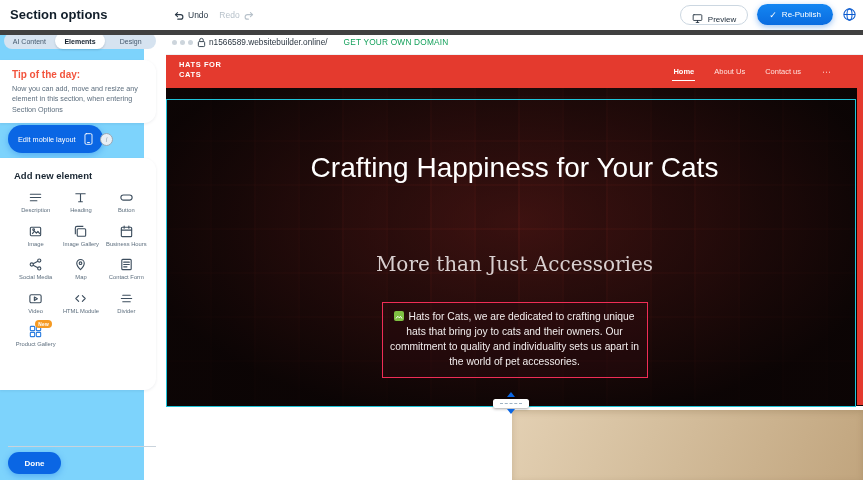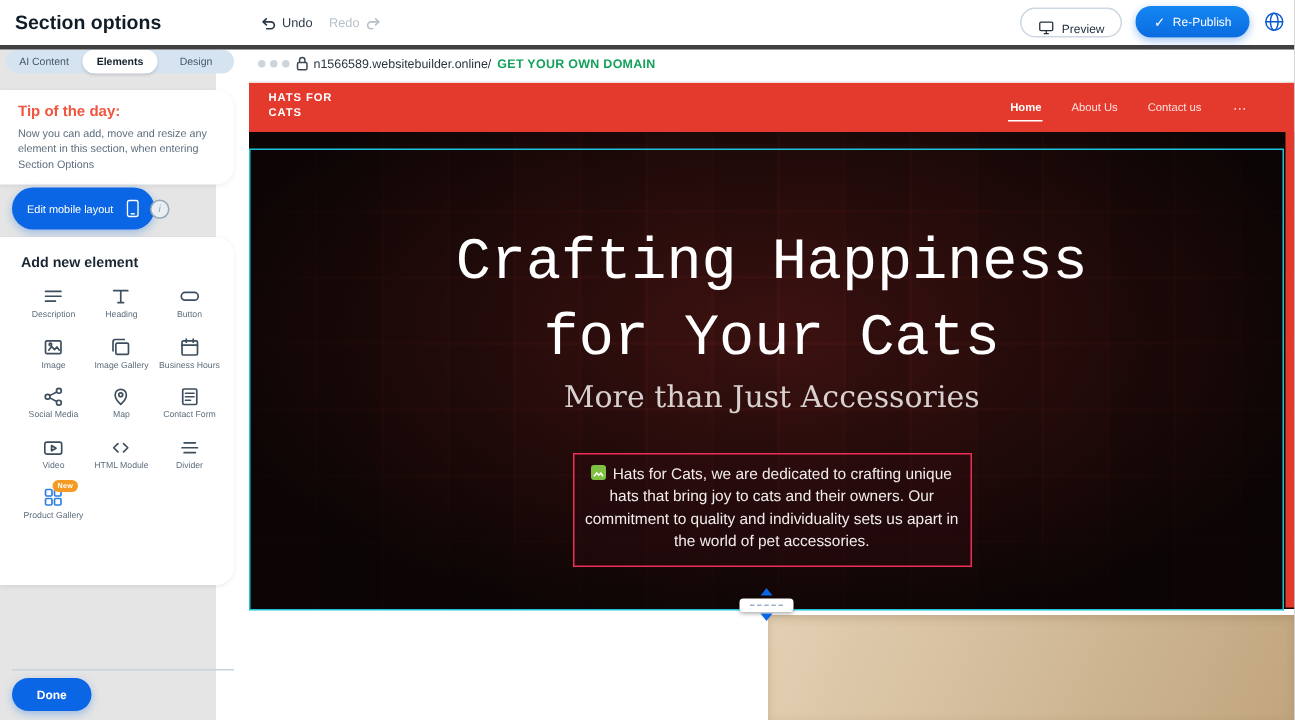--- a/index.html
+++ b/index.html
@@ -1,36 +1,36 @@
 <!DOCTYPE html>
 <html><head>
 <meta charset="utf-8">
 <style>
   html,body{margin:0;padding:0;background:#fff;}
   .stage{position:relative;width:863px;height:480px;overflow:hidden;background:#fff;
          font-family:"Liberation Sans",sans-serif;-webkit-font-smoothing:antialiased;}
 
   
-  .topbar{position:absolute;left:0;top:0;right:0;height:30px;background:#fff;border-bottom:3px solid #404040;z-index:40;}
+  .topbar{position:absolute;left:0;top:0;right:0;height:30px;background:#fff;border-bottom:5px solid #404040;z-index:40;}
   .tb-title{position:absolute;left:10px;top:7px;font-size:13px;font-weight:700;color:#101d29;}
   .undo-group{position:absolute;left:170px;top:5px;display:flex;align-items:center;gap:5px;height:20px;}
   .undo-btn,.redo-btn{display:flex;align-items:center;gap:4px;font-size:8.5px;cursor:pointer;background:none;border:none;padding:2px 3px;}
   .undo-btn{color:#2b3947;}
   .redo-btn{color:#b7c1ca;}
   .tb-right{position:absolute;right:6px;top:4px;display:flex;align-items:center;gap:9px;}
   .preview-btn{height:20px;padding:0 11px;border:1px solid #ccd7e1;border-radius:12px;background:#fff;
                display:flex;align-items:flex-end;gap:5px;font-size:8px;color:#22303e;cursor:pointer;}
   .republish-btn{height:21px;padding:0 12px;border:none;border-radius:13px;background:linear-gradient(#1486f2,#0a6ce0);
                  color:#fff;font-size:8px;display:flex;align-items:center;gap:5px;cursor:pointer;
                  box-shadow:0 2px 6px rgba(10,108,224,.4);}
   .republish-btn .check::before{content:"✓";font-size:9px;}
   .globe-btn{background:none;border:none;padding:0;cursor:pointer;display:flex;align-items:center;}
 
   
-  .sidebar{position:absolute;left:0;top:30px;width:144px;bottom:0;background:#e5e5e5;z-index:30;text-decoration:underline;}
+  .sidebar{position:absolute;left:0;top:30px;width:144px;bottom:0;background:#7dd3fc;z-index:30;text-decoration:underline;}
   .tabs{position:absolute;left:4px;top:3px;width:152px;height:16px;display:flex;background:#d6e3f0;border-radius:9px;}
   .tab{flex:1;display:flex;align-items:center;justify-content:center;font-size:7px;color:#45596d;cursor:pointer;border-radius:9px;}
   .tab.active{background:#fff;color:#15212d;font-weight:700;box-shadow:0 1px 2px rgba(20,40,60,.18);}
   .tip-card{position:absolute;left:0;top:30px;width:156px;height:63px;background:#fff;border-radius:0 12px 12px 0;
             padding:9px 12px;box-sizing:border-box;box-shadow:0 1px 3px rgba(20,40,60,.08);}
   .tip-title{font-size:10px;font-weight:700;color:#f2543d;}
   .tip-body{margin-top:4px;font-size:7.2px;line-height:1.45;color:#5d6e7e;}
   .edit-mobile{position:absolute;left:8px;top:95px;height:28px;padding:0 10px;border:none;background:#0a66e4;border-radius:16px;
                color:#fff;font-size:7.3px;display:flex;align-items:center;gap:8px;cursor:pointer;
                box-shadow:0 2px 6px rgba(10,102,228,.35);}
@@ -49,40 +49,40 @@
   .done-btn{position:absolute;left:8px;top:422px;width:53px;height:22px;border:none;border-radius:14px;background:#0a66e4;
             color:#fff;font-size:8px;font-weight:700;display:flex;align-items:center;justify-content:center;cursor:pointer;
             box-shadow:0 2px 6px rgba(10,102,228,.35);}
 
   
   .browser{position:absolute;left:166px;top:30px;width:697px;height:24px;background:#fff;border-bottom:1px solid #eef1f4;z-index:20;}
   .win-dots{position:absolute;left:6px;top:10px;display:flex;gap:3px;}
   .win-dots i{width:5px;height:5px;border-radius:50%;background:#cdd5dc;}
   .lock{position:absolute;left:31px;top:7px;}
   .url{position:absolute;left:43px;top:7px;font-size:8.3px;color:#2a3540;white-space:nowrap;}
-  .cta{color:#14a15b;font-weight:700;margin-left:4px;letter-spacing:.2px;cursor:pointer;}
+  .cta{color:#14a15b;font-weight:400;margin-left:16px;letter-spacing:.2px;cursor:pointer;}
 
   
   .preview{position:absolute;left:166px;top:54px;width:697px;height:426px;background:#fff;overflow:hidden;z-index:10;}
   .site-header{position:absolute;left:0;top:1px;width:697px;height:33px;background:#e43a2e;}
   .logo{position:absolute;left:13px;top:5px;color:#fff;font-size:7.5px;font-weight:800;letter-spacing:.6px;line-height:1.35;width:50px;}
   .nav{position:absolute;right:30px;top:0;height:33px;display:flex;align-items:center;gap:18px;font-size:7.5px;color:#ffe3df;}
   .nav-item{position:relative;padding:11px 1px;cursor:pointer;}
   .nav-item.active{color:#fff;font-weight:700;}
   .nav-item.active::after{content:"";position:absolute;left:0;right:0;bottom:6px;height:1.5px;background:#fff;}
   .nav-more{font-size:9px;color:#ffd9d4;cursor:pointer;padding:10px 2px;}
 
   .hero{position:absolute;left:0;top:34px;width:697px;height:318px;background-color:#150a0a;
         background-image:
           radial-gradient(ellipse at 50% 42%, rgba(82,22,20,.55), rgba(10,4,4,.92) 78%),
           repeating-linear-gradient(0deg, rgba(155,42,32,.18) 0 2px, transparent 2px 44px),
           repeating-linear-gradient(90deg, rgba(155,42,32,.18) 0 2px, transparent 2px 44px),
           repeating-linear-gradient(90deg, rgba(95,26,22,.22) 0 44px, rgba(42,12,10,.22) 44px 88px);}
   .hero-heading{position:absolute;left:50%;transform:translateX(-50%);top:62px;width:440px;text-align:center;
-                font-family:Liberation Mono, monospace;font-size:39px;line-height:1.32;color:#fff;font-weight:400;}
+                font-family:Liberation Sans, sans-serif;font-size:28px;line-height:1.32;color:#fff;font-weight:400;}
   .hero-sub{position:absolute;left:50%;transform:translateX(-50%);top:164px;width:440px;text-align:center;
             font-family:"DejaVu Serif","Liberation Serif",serif;font-size:20px;color:#d8cfcf;}
   .hero-box{position:absolute;top:214px;left:50%;transform:translateX(-50%);width:266px;border:1px solid #ef2d56;
             background:rgba(48,12,18,.35);padding:7px 2px;box-sizing:border-box;font-size:10.3px;line-height:1.45;
             color:#f1ecec;text-align:center;cursor:pointer;}
   .img-chip{display:inline-block;width:10px;height:10px;background:#7fc143;border-radius:2px;margin-right:4px;
             vertical-align:-1px;}
   .section-box{position:absolute;left:0;top:45px;width:688px;height:306px;border:1.5px solid #1ec3d8;pointer-events:none;z-index:15;}
   .red-strip{position:absolute;left:691px;top:1px;width:6px;height:350px;background:#e43a2e;}
   .handle{position:absolute;left:327px;top:338px;width:36px;z-index:18;display:flex;flex-direction:column;align-items:center;cursor:row-resize;}

